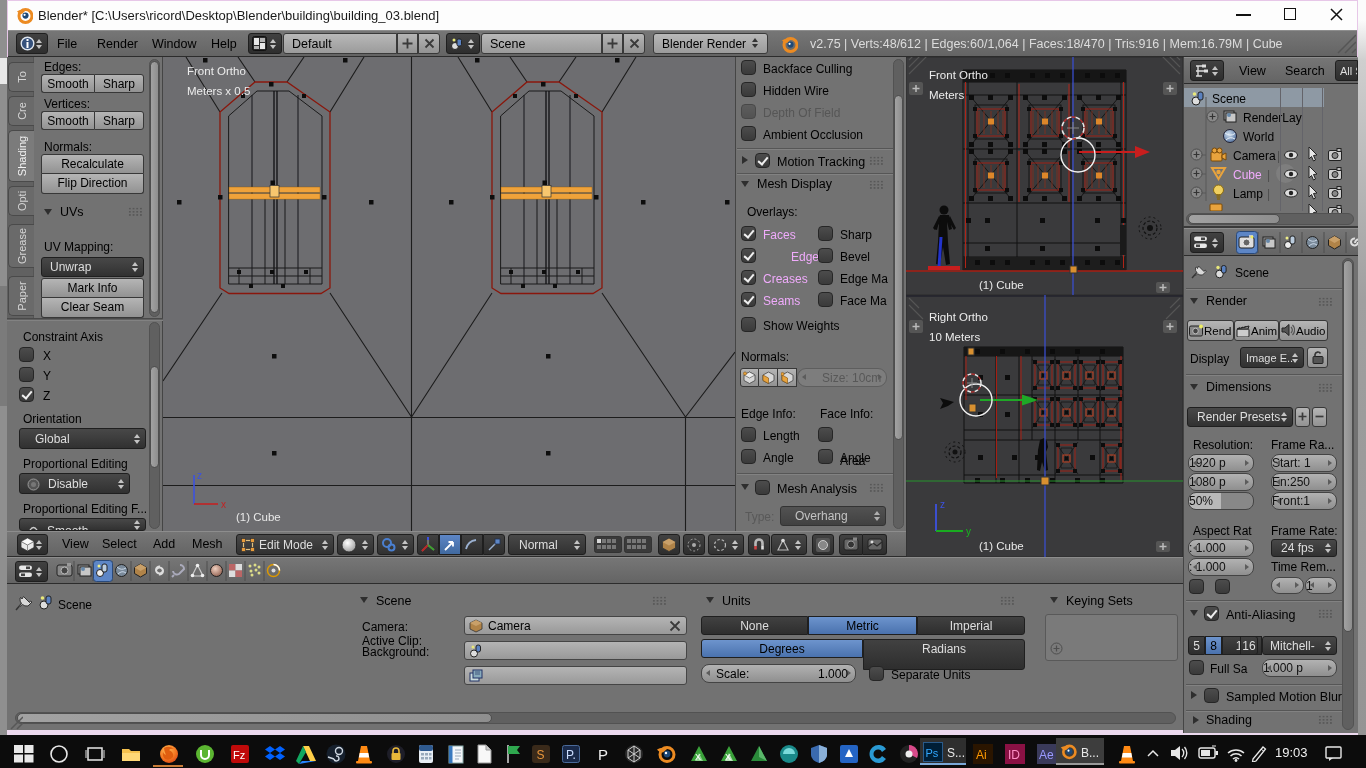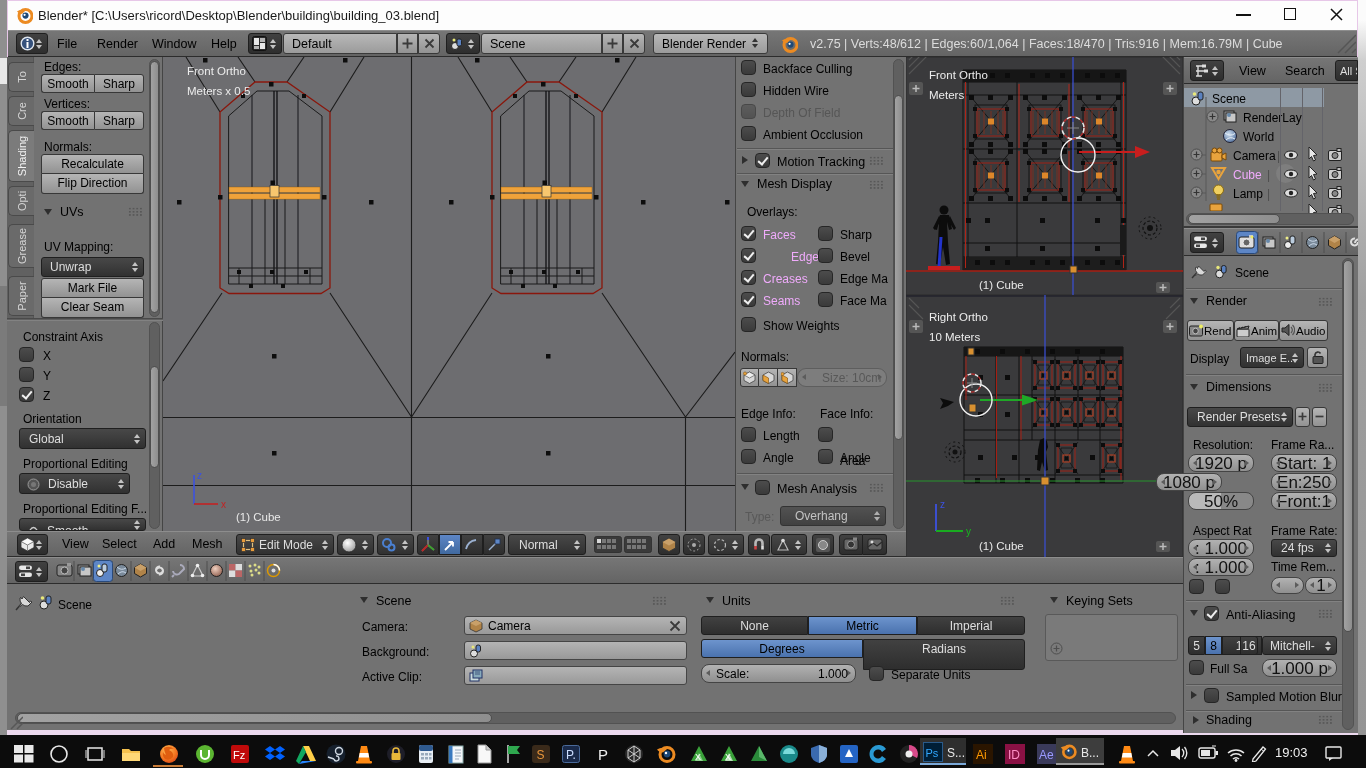--- a/index.html
+++ b/index.html
@@ -2,21 +2,21 @@
 <html><head><meta charset="utf-8"><style>
 *{margin:0;padding:0;box-sizing:border-box}
 html,body{width:1366px;height:768px;overflow:hidden;background:#050505;font-family:"Liberation Sans",sans-serif}
 .ab{position:absolute}
 b,.lbl{position:absolute;font-weight:normal;font-size:12px;color:#000;white-space:nowrap}
 .w{color:#f0abfc}
 .btn{position:absolute;background:linear-gradient(#b5b5b5,#929292);border:1px solid #383838;border-radius:3px;color:#000;font-size:12px;text-align:center;overflow:hidden;white-space:nowrap}
 .mnu{position:absolute;background:linear-gradient(#484848,#313131);border:1px solid #1f1f1f;border-radius:3px;color:#dedede;font-size:12px;overflow:hidden;white-space:nowrap}
 .dk{position:absolute;background:linear-gradient(#414141,#2e2e2e);border:1px solid #1f1f1f;border-radius:3px;color:#dedede;font-size:12px;text-align:center;overflow:hidden;white-space:nowrap}
 .bl{position:absolute;background:linear-gradient(#6d94cd,#4a72ae);border:1px solid #1f1f1f;border-radius:3px;color:#000;font-size:12px;text-align:center;overflow:hidden;white-space:nowrap}
-.num{position:absolute;background:linear-gradient(#b2b2b2,#8f8f8f);border:1px solid #444;border-radius:8px;color:#111;font-size:17px;text-align:center;overflow:hidden;white-space:nowrap}
+.num{position:absolute;background:linear-gradient(#b2b2b2,#8f8f8f);border:1px solid #444;border-radius:8px;color:#111;font-size:12px;overflow:hidden;white-space:nowrap}
 .cb{position:absolute;width:15px;height:15px;background:linear-gradient(#4c4c4c,#3a3a3a);border:1px solid #262626;border-radius:4px}
 .cb.dis{opacity:.55}
 .cb.on::after{content:"";position:absolute;left:4px;top:1px;width:4px;height:8px;border:solid #f0f0f0;border-width:0 2px 2px 0;transform:rotate(40deg)}
 .td{position:absolute;width:0;height:0;border-left:4.5px solid transparent;border-right:4.5px solid transparent;border-top:6px solid #2e2e2e}
 .tr{position:absolute;width:0;height:0;border-top:4.5px solid transparent;border-bottom:4.5px solid transparent;border-left:6px solid #2e2e2e}
 .dots{position:absolute;width:15px;height:9px;background-image:radial-gradient(#585858 1px,transparent 1.3px);background-size:3.7px 3.2px}
 .sp{position:absolute;right:4px;top:50%;margin-top:-5px;width:7px;height:10px}
 .sp::before{content:"";position:absolute;left:0;top:0;border-left:3.5px solid transparent;border-right:3.5px solid transparent;border-bottom:4px solid #c4c4c4}
 .sp::after{content:"";position:absolute;left:0;bottom:0;border-left:3.5px solid transparent;border-right:3.5px solid transparent;border-top:4px solid #c4c4c4}
 .spd::before{border-bottom-color:#333}
@@ -227,29 +227,29 @@
 <div class="btn" style="left:41px;top:111px;width:53px;height:19px;line-height:18px;border-radius:3px 0 0 3px;border-right:none">Smooth</div>
 <div class="btn" style="left:94px;top:111px;width:50px;height:19px;line-height:18px;border-radius:0 3px 3px 0">Sharp</div>
 <b style="left:44px;top:140px">Normals:</b>
 <div class="btn" style="left:41px;top:154px;width:103px;height:20px;line-height:19px;border-radius:3px 3px 0 0">Recalculate</div>
 <div class="btn" style="left:41px;top:174px;width:103px;height:20px;line-height:19px;border-radius:0 0 3px 3px;border-top:none">Flip Direction</div>
 <i class="td" style="left:44px;top:209px"></i>
 <b style="left:60px;top:205px;font-size:12.5px">UVs</b>
 <span class="dots" style="left:128px;top:207px"></span>
 <b style="left:44px;top:240px">UV Mapping:</b>
 <div class="mnu" style="left:41px;top:257px;width:103px;height:20px;line-height:19px;padding-left:8px">Unwrap<span class="sp"></span></div>
-<div class="btn" style="left:41px;top:278px;width:103px;height:20px;line-height:19px;border-radius:3px 3px 0 0">Mark File</div>
+<div class="btn" style="left:41px;top:278px;width:103px;height:20px;line-height:19px;border-radius:3px 3px 0 0">Mark Info</div>
 <div class="btn" style="left:41px;top:298px;width:103px;height:20px;line-height:19px;border-radius:0 0 3px 3px;border-top:none">Clear Seam</div>
 <div class="ab" style="left:7px;top:318px;width:156px;height:3px;background:#606060;border-top:1px solid #4a4a4a;border-bottom:1px solid #828282"></div>
 <b style="left:23px;top:330px">Constraint Axis</b>
 <span class="cb" style="left:19px;top:347px"></span><b style="left:43px;top:349px">X</b>
 <span class="cb" style="left:19px;top:367px"></span><b style="left:43px;top:369px">Y</b>
 <span class="cb on" style="left:19px;top:387px"></span><b style="left:43px;top:389px">Z</b>
 <b style="left:23px;top:412px">Orientation</b>
-<div class="mnu" style="left:19px;top:428px;width:127px;height:21px;line-height:20px;padding-left:9px">Global<span class="sp"></span></div>
+<div class="mnu" style="left:19px;top:428px;width:127px;height:21px;line-height:20px;padding-left:15px">Global<span class="sp"></span></div>
 <b style="left:23px;top:457px">Proportional Editing</b>
 <div class="mnu" style="left:19px;top:473px;width:111px;height:21px;line-height:20px;padding-left:28px">Disable<span class="sp"></span>
 <svg class="ab" style="left:7px;top:4px" width="13" height="13">
       <circle cx="6.5" cy="6.5" r="5.5" fill="#555" stroke="#999"></circle>
       <circle cx="6.5" cy="6.5" r="2.5" fill="#777"></circle>
     </svg></div>
 <b style="left:23px;top:502px">Proportional Editing F...</b>
 <div class="mnu" style="left:19px;top:518px;width:127px;height:13px;line-height:24px;padding-left:27px">Smooth<span class="sp"></span>
 <svg class="ab" style="left:7px;top:6px" width="13" height="10">
       <path d="M1,9 Q6.5,-4 12,9" fill="none" stroke="#ccc" stroke-width="1.3"></path>
@@ -562,21 +562,21 @@
 <svg class="ab" style="left:668px;top:619px" width="14" height="14">
     <path d="M2.5,2.5 L11.5,11.5 M11.5,2.5 L2.5,11.5" stroke="#3a3a3a" stroke-width="1.8"></path>
   </svg>
 <b style="left:362px;top:645px">Background:</b>
 <div class="ab" style="left:464px;top:641px;width:223px;height:19px;background:linear-gradient(#b4b4b4,#999);border:1px solid #454545;border-radius:3px"></div>
 <svg class="ab" style="left:469px;top:644px" width="14" height="14">
     <circle cx="5" cy="9.5" r="3.5" fill="#ddd" stroke="#222"></circle>
     <rect x="7" y="1" width="4.5" height="7" rx="2" fill="#5a81c0" stroke="#222"></rect>
     <circle cx="4" cy="3" r="1.5" fill="#e8e87a"></circle>
   </svg>
-<b style="left:362px;top:670px">Active Clip:</b>
+<b style="left:362px;top:634px">Active Clip:</b>
 <div class="ab" style="left:464px;top:666px;width:223px;height:19px;background:linear-gradient(#b4b4b4,#999);border:1px solid #454545;border-radius:3px"></div>
 <svg class="ab" style="left:469px;top:669px" width="15" height="14">
     <rect x="1" y="4" width="9" height="8" fill="#cdd" stroke="#236"></rect>
     <rect x="4" y="1" width="9" height="8" fill="#8ab" stroke="#236"></rect>
     <path d="M6,3 h5 M6,5 h5" stroke="#236" stroke-width="0.7"></path>
   </svg>
 <i class="td" style="left:706px;top:597px"></i>
 <b style="left:722px;top:594px;font-size:12.5px">Units</b>
 <span class="dots" style="left:1000px;top:596px"></span>
 <div class="dk" style="left:701px;top:616px;width:107px;height:19px;line-height:18px;border-radius:3px 0 0 3px">None</div>
@@ -1021,21 +1021,21 @@
         <path d="M5.5,1.5 V9.5 M1.5,5.5 H9.5" stroke="#3a3a3a" stroke-width="1.7"></path>
       </svg>
 <div class="btn" style="left:1312px;top:407px;width:15px;height:20px"></div>
 <svg class="ab" style="left:1314px;top:411px" width="11" height="11">
         <path d="M1.5,5.5 H9.5" stroke="#3a3a3a" stroke-width="1.7"></path>
       </svg>
 <b style="left:1193px;top:438px">Resolution:</b>
 <b style="left:1271px;top:438px">Frame Ra...</b>
 <div class="num na" style="left:1188px;top:454px;width:66px;height:18px;line-height:17px">1920 p</div>
 <div class="num na" style="left:1271px;top:454px;width:66px;height:18px;line-height:17px">Start: 1</div>
-<div class="num na" style="left:1156px;top:473px;width:66px;height:18px;line-height:17px">1080 p</div>
+<div class="num na" style="left:1188px;top:473px;width:66px;height:18px;line-height:17px">1080 p</div>
 <div class="num na" style="left:1271px;top:473px;width:66px;height:18px;line-height:17px">En:250</div>
 <div class="num" style="left:1188px;top:492px;width:66px;height:18px;line-height:17px;background:linear-gradient(90deg,#b9b9b9 50%,#888 50%)">50%</div>
 <div class="num na" style="left:1271px;top:492px;width:66px;height:18px;line-height:17px">Front:1</div>
 <b style="left:1193px;top:524px">Aspect Rat</b>
 <b style="left:1271px;top:524px">Frame Rate:</b>
 <div class="num na" style="left:1188px;top:539px;width:66px;height:18px;line-height:17px">: 1.000</div>
 <div class="mnu" style="left:1271px;top:539px;width:66px;height:18px;line-height:17px;padding-left:9px">24 fps<span class="sp"></span></div>
 <div class="num na" style="left:1188px;top:558px;width:66px;height:18px;line-height:17px">: 1.000</div>
 <b style="left:1271px;top:560px">Time Rem...</b>
 <span class="cb" style="left:1189px;top:579px"></span>

